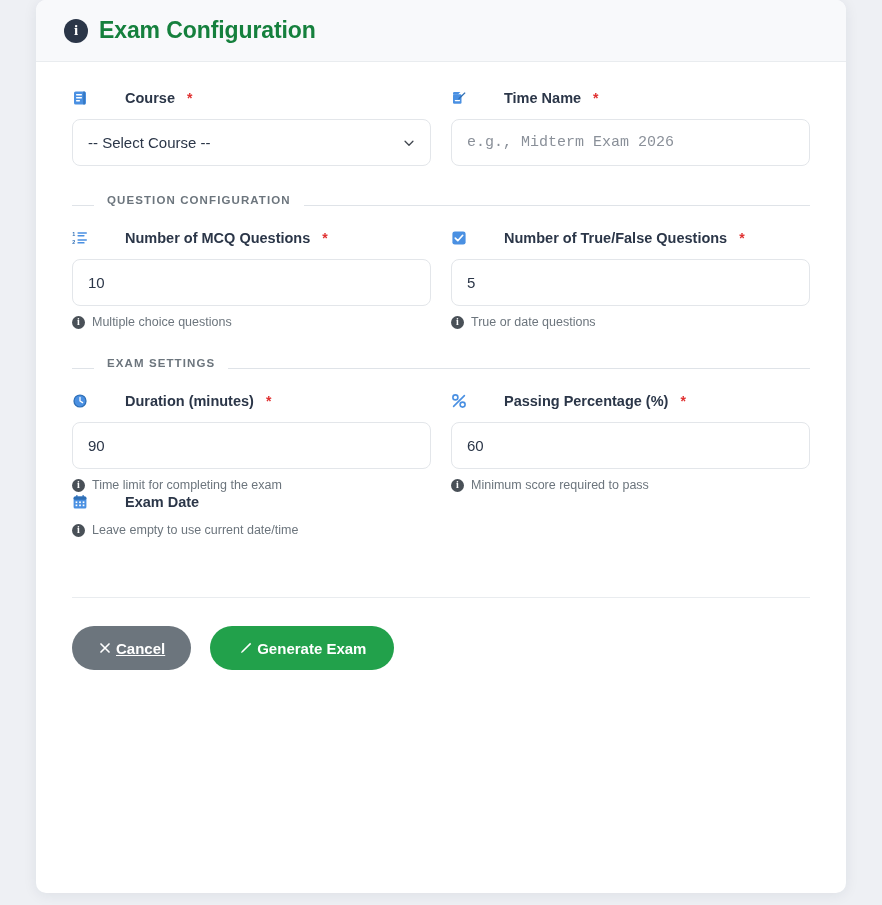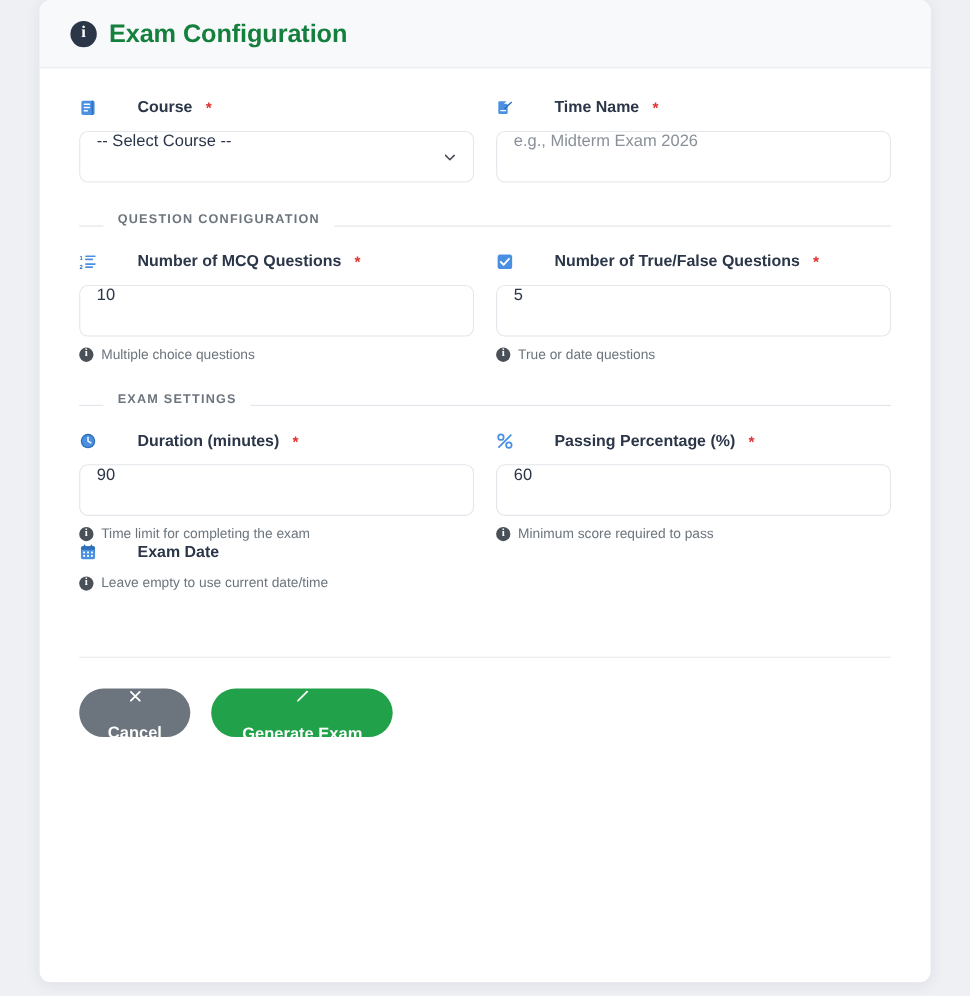--- a/index.html
+++ b/index.html
@@ -80,26 +80,26 @@
   .icon { flex: none; display: inline-flex; align-items: center; justify-content: center; }
 
   .control {
     position: relative;
     width: 100%;
     height: 47px;
     border: 1px solid #e3e6ea;
     border-radius: 8px;
     background: #ffffff;
     display: flex;
-    align-items: flex-start;
+    align-items: center;
     padding: 0 15px;
     font-size: 15px;
     color: #2b3648;
   }
-  .control.placeholder { color: #8a9099; }
+  .control.placeholder { color: #8a9099; font-family: Liberation Mono, monospace; }
   .control .chev {
     position: absolute;
     right: 14px; top: 50%;
     transform: translateY(-50%);
     display: flex;
   }
   .control .datebtn {
     position: absolute;
     right: 13px; top: 50%;
     transform: translateY(-50%);
@@ -156,27 +156,26 @@
     display: flex;
     gap: 19px;
     padding: 28px 0 34px 0;
   }
   .btn {
     border: none;
     border-radius: 22px;
     height: 44px;
     display: inline-flex;
     align-items: center;
-    gap: 18px;
+    gap: 4px;
     padding: 0 26px;
     font-size: 15px;
     font-weight: bold;
     cursor: pointer;
     font-family: "Liberation Sans", sans-serif;
-    flex-direction: column;
   }
   .btn-cancel {
     background: #6c757d;
     color: #ffffff;
   }
   .btn-cancel .btn-text { text-decoration: underline; }
   .btn-generate {
     background: #22a14b;
     color: #ffffff;
     padding: 0 28px;

